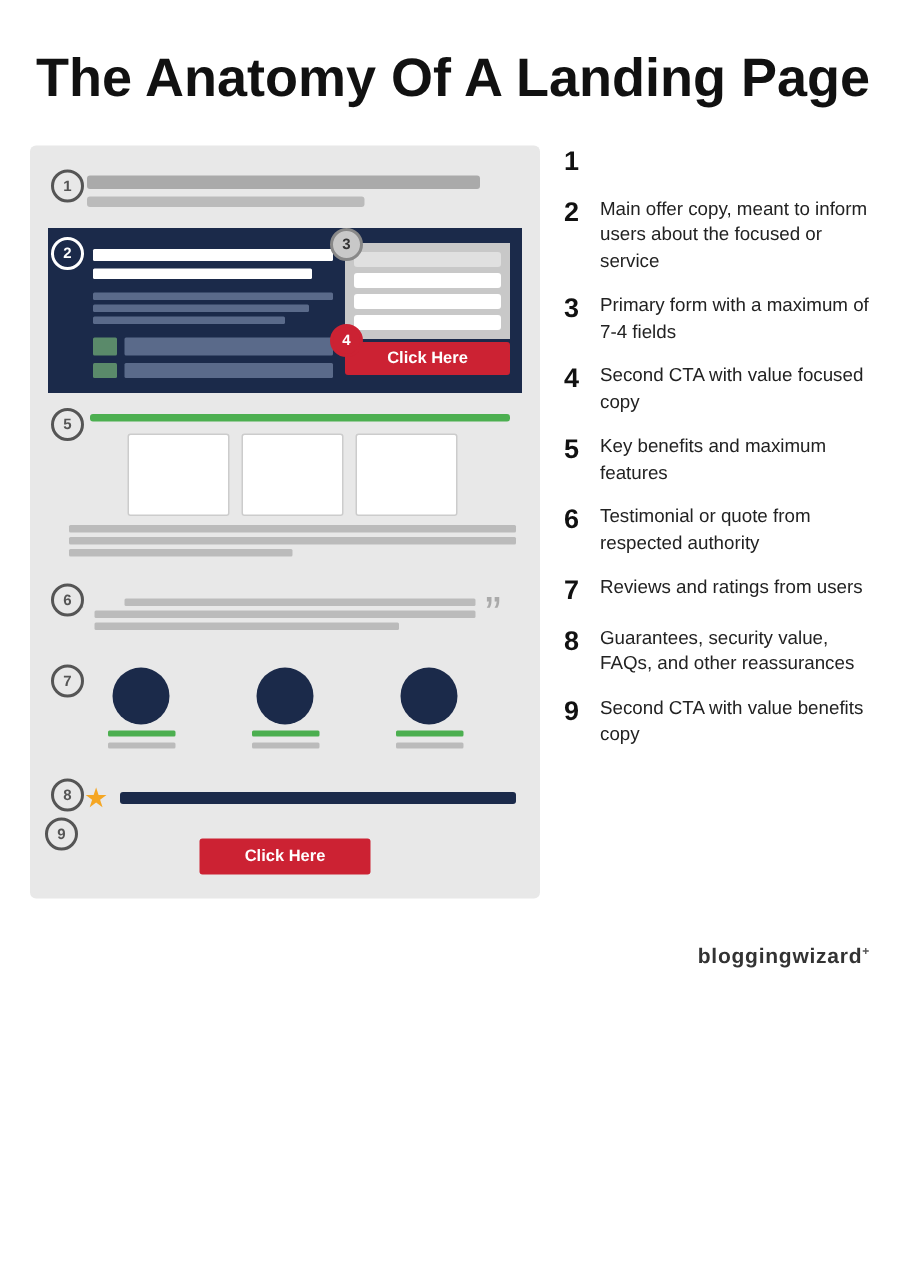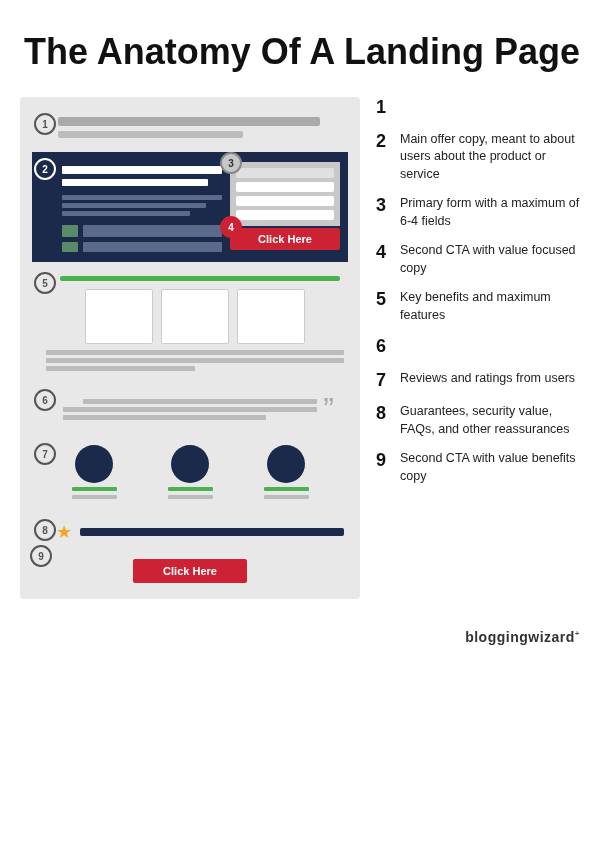--- a/index.html
+++ b/index.html
@@ -450,36 +450,37 @@
 
     </div>
 
     <div class="list-col">
 
       <div class="list-item-row">
         <span class="list-num">1</span>
       </div>
       <div class="list-item-row">
         <span class="list-num">2</span>
-        <span class="list-text">Main offer copy, meant to about users about the product or service</span>
+        <span class="list-text">Main offer copy, meant to inform users about the focused or service</span>
       </div>
       <div class="list-item-row">
         <span class="list-num">3</span>
-        <span class="list-text">Primary form with a maximum of 6-4 fields</span>
+        <span class="list-text">Primary form with a maximum of 7-4 fields</span>
       </div>
       <div class="list-item-row">
         <span class="list-num">4</span>
         <span class="list-text">Second CTA with value focused copy</span>
       </div>
       <div class="list-item-row">
         <span class="list-num">5</span>
         <span class="list-text">Key benefits and maximum features</span>
       </div>
       <div class="list-item-row">
         <span class="list-num">6</span>
+        <span class="list-text">Testimonial or quote from respected authority</span>
       </div>
       <div class="list-item-row">
         <span class="list-num">7</span>
         <span class="list-text">Reviews and ratings from users</span>
       </div>
       <div class="list-item-row">
         <span class="list-num">8</span>
         <span class="list-text">Guarantees, security value, FAQs, and other reassurances</span>
       </div>
       <div class="list-item-row">

